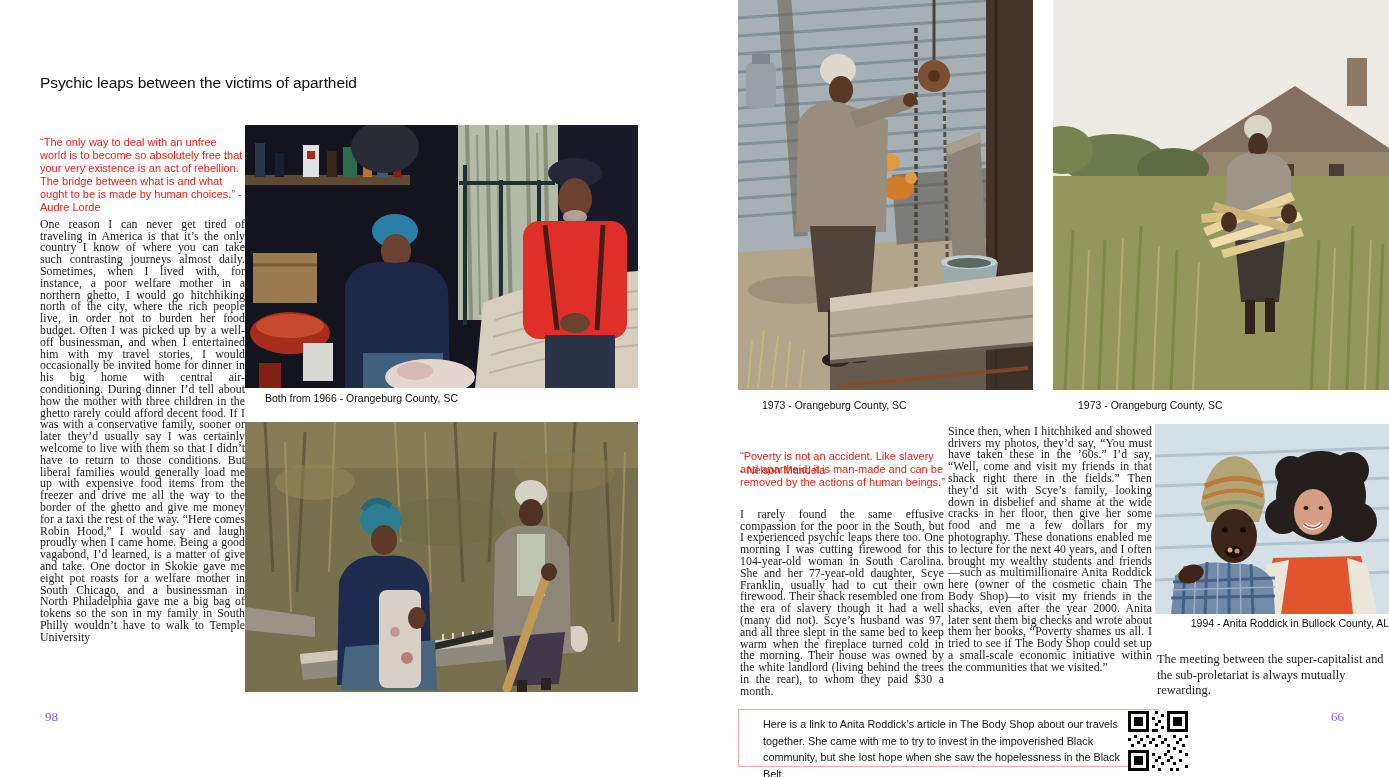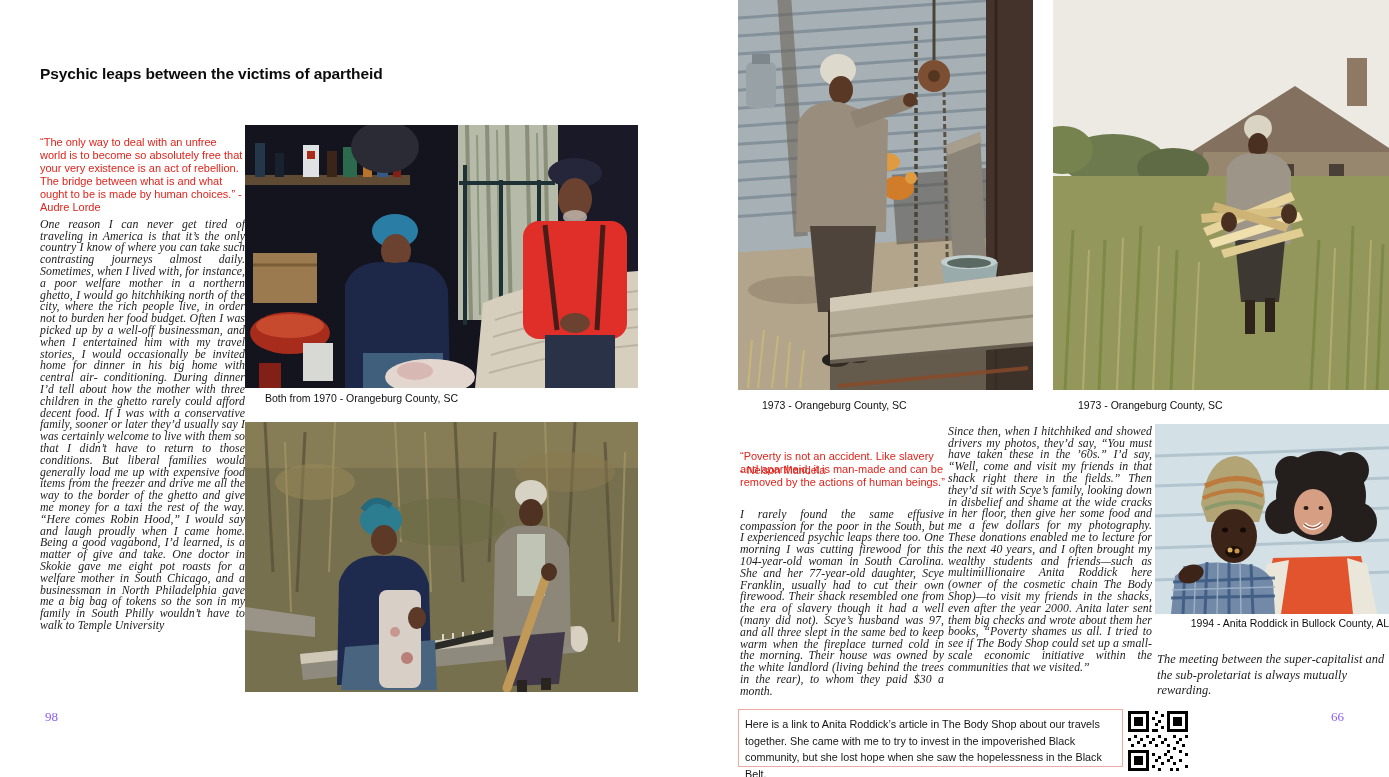--- a/index.html
+++ b/index.html
@@ -5,34 +5,34 @@
   html,body{margin:0;padding:0}
   body{
     width:1389px;height:777px;position:relative;overflow:hidden;
     background:#ffffff;font-family:"Liberation Sans",sans-serif;
   }
   .abs{position:absolute}
   figure{margin:0;padding:0;position:absolute;line-height:0}
   figure svg{display:block}
 
   .page-title{
-    left:40px;top:55px;font-size:15.5px;font-weight:bold;color:#0c0c0c;
+    left:40px;top:64px;font-size:15.5px;font-weight:normal;color:#0c0c0c;
     letter-spacing:-.1px;line-height:1.1;
   }
   .red-quote{
     width:205px;font-size:11px;line-height:13px;color:#e0231b;
   }
   #quote-lorde{left:40px;top:125px}
   #quote-mandela{left:740px;top:439px}
   .quote-attr{color:#e0231b;font-size:10.9px;line-height:13.1px}
   #quote-mandela-attr{left:740px;top:453px}
 
   .serif-body{
     font-family:"Liberation Serif",serif;font-size:11.8px;line-height:11.8px;
-    color:#1b1b1b;text-align:justify;letter-spacing:.05px;font-style:italic;
+    color:#1b1b1b;text-align:justify;letter-spacing:.05px;
   }
   #body-left{left:40px;top:207px;width:205px}
   #col1{left:740px;top:497px;width:204px}
   #col2{left:948px;top:414px;width:204px}
   #closing-text{left:1157px;top:640px;width:228px;text-align:left;
     font-size:12.4px;line-height:15.5px}
 
   .caption{font-size:10.5px;color:#0e0e0e;line-height:12px}
   #cap-left{left:265px;top:392px}
   #cap-well{left:762px;top:399px}
@@ -44,21 +44,21 @@
   #pn-right{left:1331px;top:709px}
 
   #photo-shack{left:245px;top:125px}
   #photo-log{left:245px;top:422px}
   #photo-well{left:738px;top:0}
   #photo-firewood{left:1053px;top:0}
   #photo-anita{left:1155px;top:424px}
 
   #link-box{
     left:738px;top:709px;width:371px;height:44px;
-    border:1.5px solid #f0a9a1;padding:6px 6px;
+    border:1.5px solid #f0a9a1;padding:6px 24px;
   }
   #link-box p{
     margin:0;font-size:10.8px;line-height:16.5px;color:#141414;
   }
   #qr{left:1128px;top:711px}
 </style>
 </head>
 <body>
 
 <div>
@@ -137,21 +137,21 @@
         <ellipse cx="150" cy="106" rx="23" ry="17" fill="#2a7ea6"></ellipse>
         <ellipse cx="151" cy="126" rx="15" ry="17" fill="#6b4230"></ellipse>
         <ellipse cx="150" cy="150" rx="13" ry="12" fill="#5d3a2a"></ellipse>
         <path d="M100,263 L100,160 Q110,132 150,138 Q195,132 203,165 L205,263 Z" fill="#1d2747"></path>
         <rect x="118" y="228" width="80" height="35" fill="#3f5f7d"></rect>
         <ellipse cx="185" cy="252" rx="45" ry="18" fill="#e3d6cf"></ellipse>
         <ellipse cx="170" cy="246" rx="18" ry="9" fill="#d8b8b2"></ellipse>
       </svg>
     </figure>
 
-    <figcaption class="abs caption" id="cap-left">Both from 1970 - Orangeburg County, SC</figcaption>
+    <figcaption class="abs caption" id="cap-left">Both from 1966 - Orangeburg County, SC</figcaption>
 
     <figure id="photo-log">
       <svg width="393" height="270" viewBox="0 0 393 270">
         <rect width="393" height="270" fill="#77704e"></rect>
         <rect width="393" height="46" fill="#8a8058" opacity=".8"></rect>
         <g stroke="#564f38" stroke-width="3" opacity=".7">
           <line x1="20" y1="0" x2="28" y2="150"></line>
             <line x1="60" y1="10" x2="52" y2="170"></line>
           <line x1="210" y1="0" x2="218" y2="160"></line>
             <line x1="330" y1="0" x2="322" y2="150"></line>

